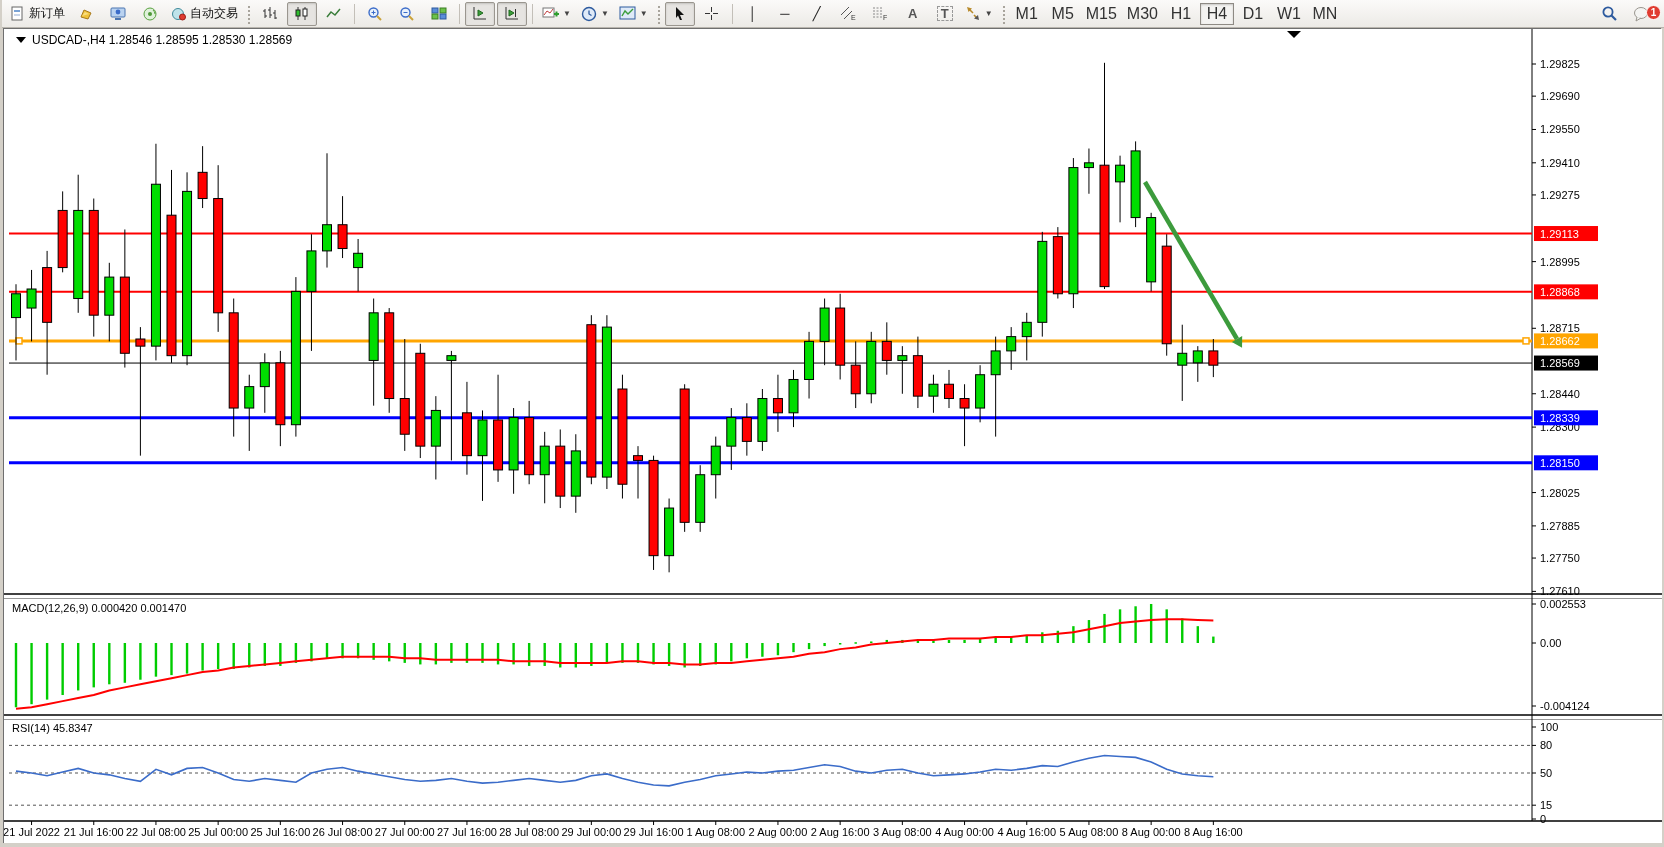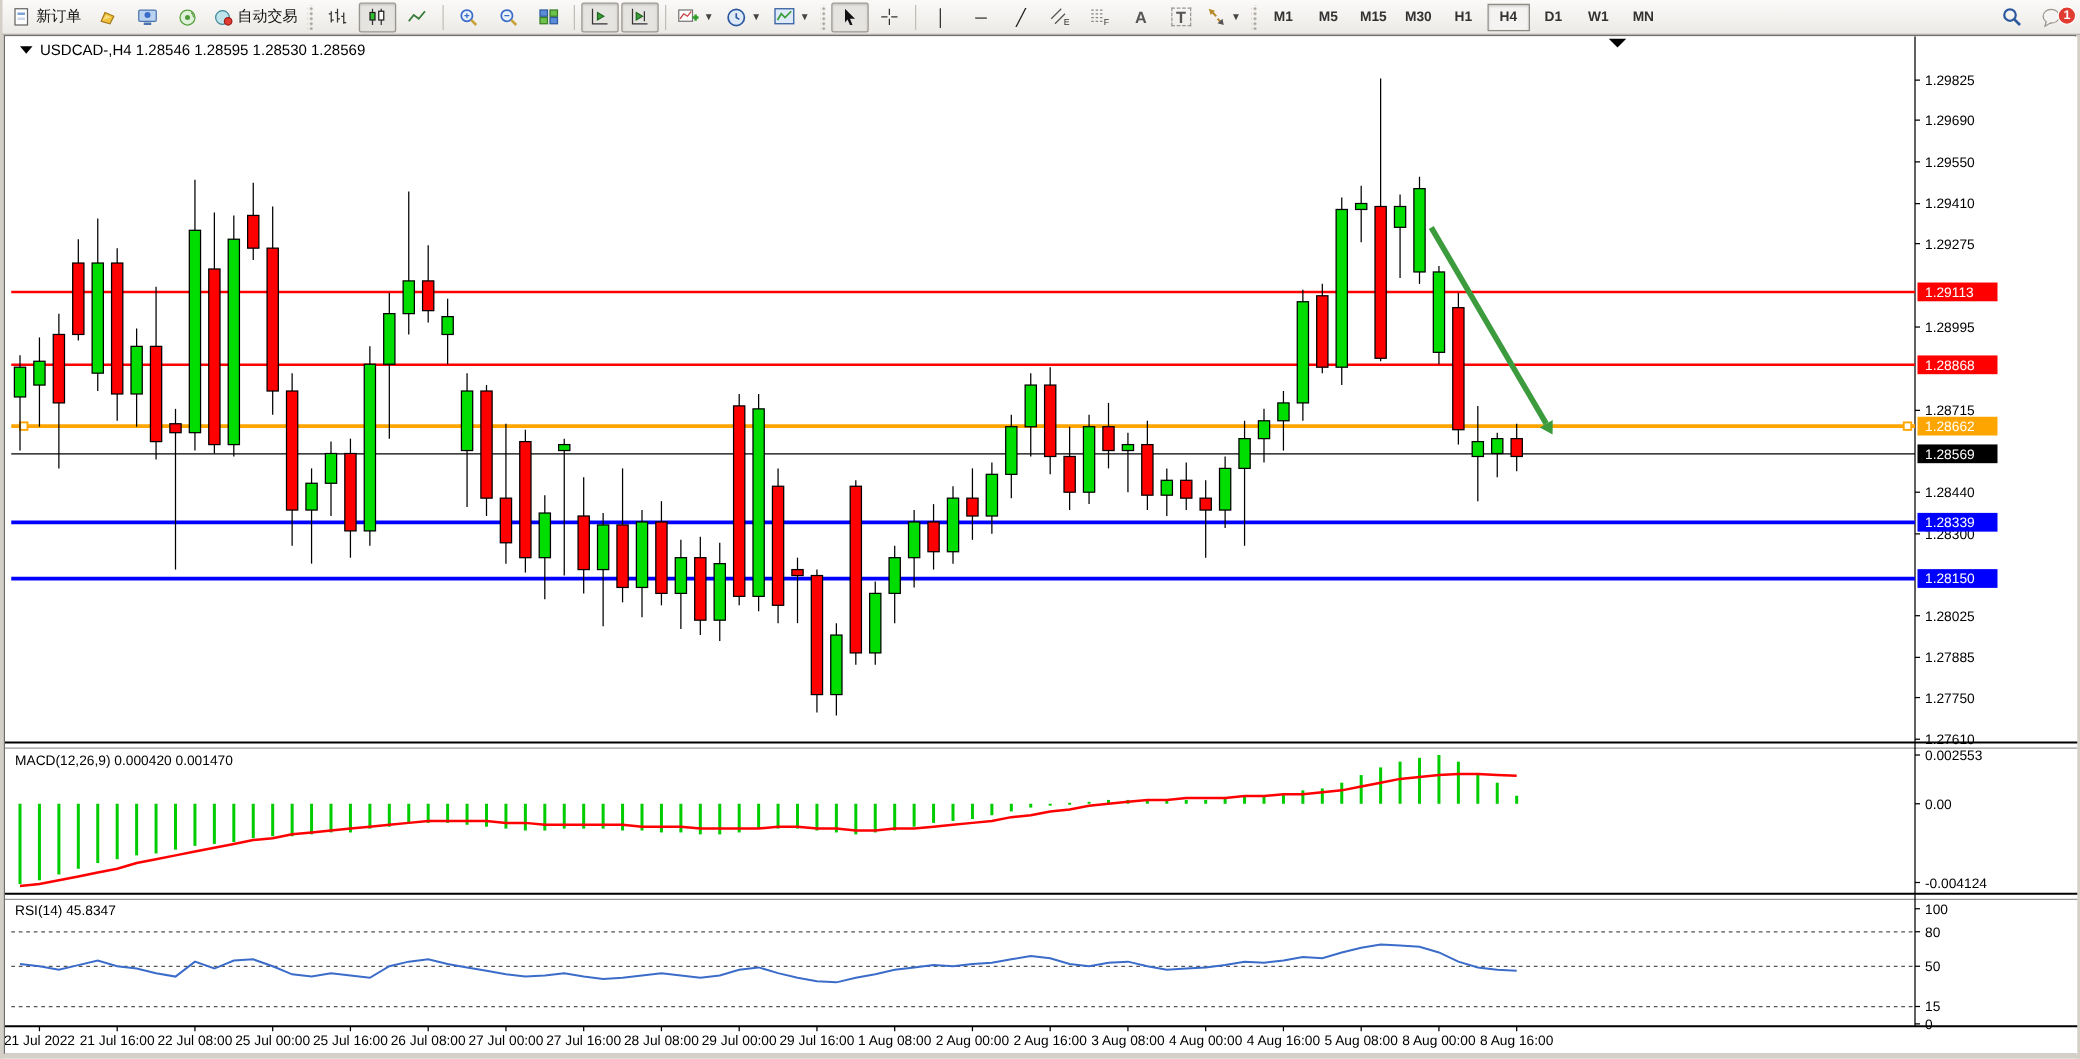--- a/index.html
+++ b/index.html
@@ -4,21 +4,21 @@
 <style>
   html,body{margin:0;padding:0;}
   body{width:1664px;height:847px;overflow:hidden;font-family:"Liberation Sans","DejaVu Sans",sans-serif;background:#d4d0c8;position:relative;}
   
   .toolbar{position:absolute;left:2px;top:0;width:1664px;height:28px;background:linear-gradient(#fbfaf9,#eceae6);border-bottom:1px solid #b9b5ae;display:flex;align-items:center;padding:0 4px;box-sizing:border-box;}
   .tbtn{height:22px;min-width:22px;display:flex;align-items:center;justify-content:center;margin:0 1px;border:1px solid transparent;border-radius:2px;padding:0 3px;font-size:12px;color:#1a1a1a;cursor:default;gap:3px;}
   .tbtn.pressed{background:#e6e4e1;border-color:#9a968f;box-shadow:inset 0 1px 2px rgba(0,0,0,.15);}
   .tbtn .cn{font-size:12px;color:#111;}
   .sep{width:1px;height:20px;background:#c3bfb8;margin:0 4px;}
   .grip{width:5px;height:20px;margin:0 3px;background-image:radial-gradient(circle,#a8a49c 1px,transparent 1.2px);background-size:4px 4px;background-position:1px 1px;}
-  .tf{font-size:11px;font-weight:bold;color:#333;height:20px;min-width:26px;display:flex;align-items:center;justify-content:center;border:1px solid transparent;margin:0 1px;padding:0 3px;text-align:center;}
+  .tf{font-size:16px;font-weight:normal;color:#333;height:20px;min-width:26px;display:flex;align-items:center;justify-content:center;border:1px solid transparent;margin:0 1px;padding:0 3px;text-align:center;}
   .tf.active{background:#f4f3f1;border-color:#8e8a84;box-shadow:inset 0 1px 2px rgba(0,0,0,.18);}
   .spacer{flex:1;}
   .glyph{font-size:13px;line-height:1;}
   .caret{font-size:8px;color:#444;margin-left:1px;}
   .badge{position:absolute;top:2px;right:-6px;background:#e03c31;color:#fff;border-radius:8px;font-size:10px;font-weight:bold;min-width:13px;height:13px;display:flex;align-items:center;justify-content:center;border:1px solid #fff;}
   
   .window{position:absolute;left:0;top:28px;width:1664px;height:819px;background:#fff;border-left:3px solid #d4d0c8;border-right:3px solid #d4d0c8;border-bottom:4px solid #d4d0c8;box-sizing:border-box;}
   .window-inner{position:absolute;left:0;top:0;right:0;bottom:0;border:1px solid #6f6f6f;}
   svg text{font-family:"Liberation Sans","DejaVu Sans",sans-serif;}
 </style>

